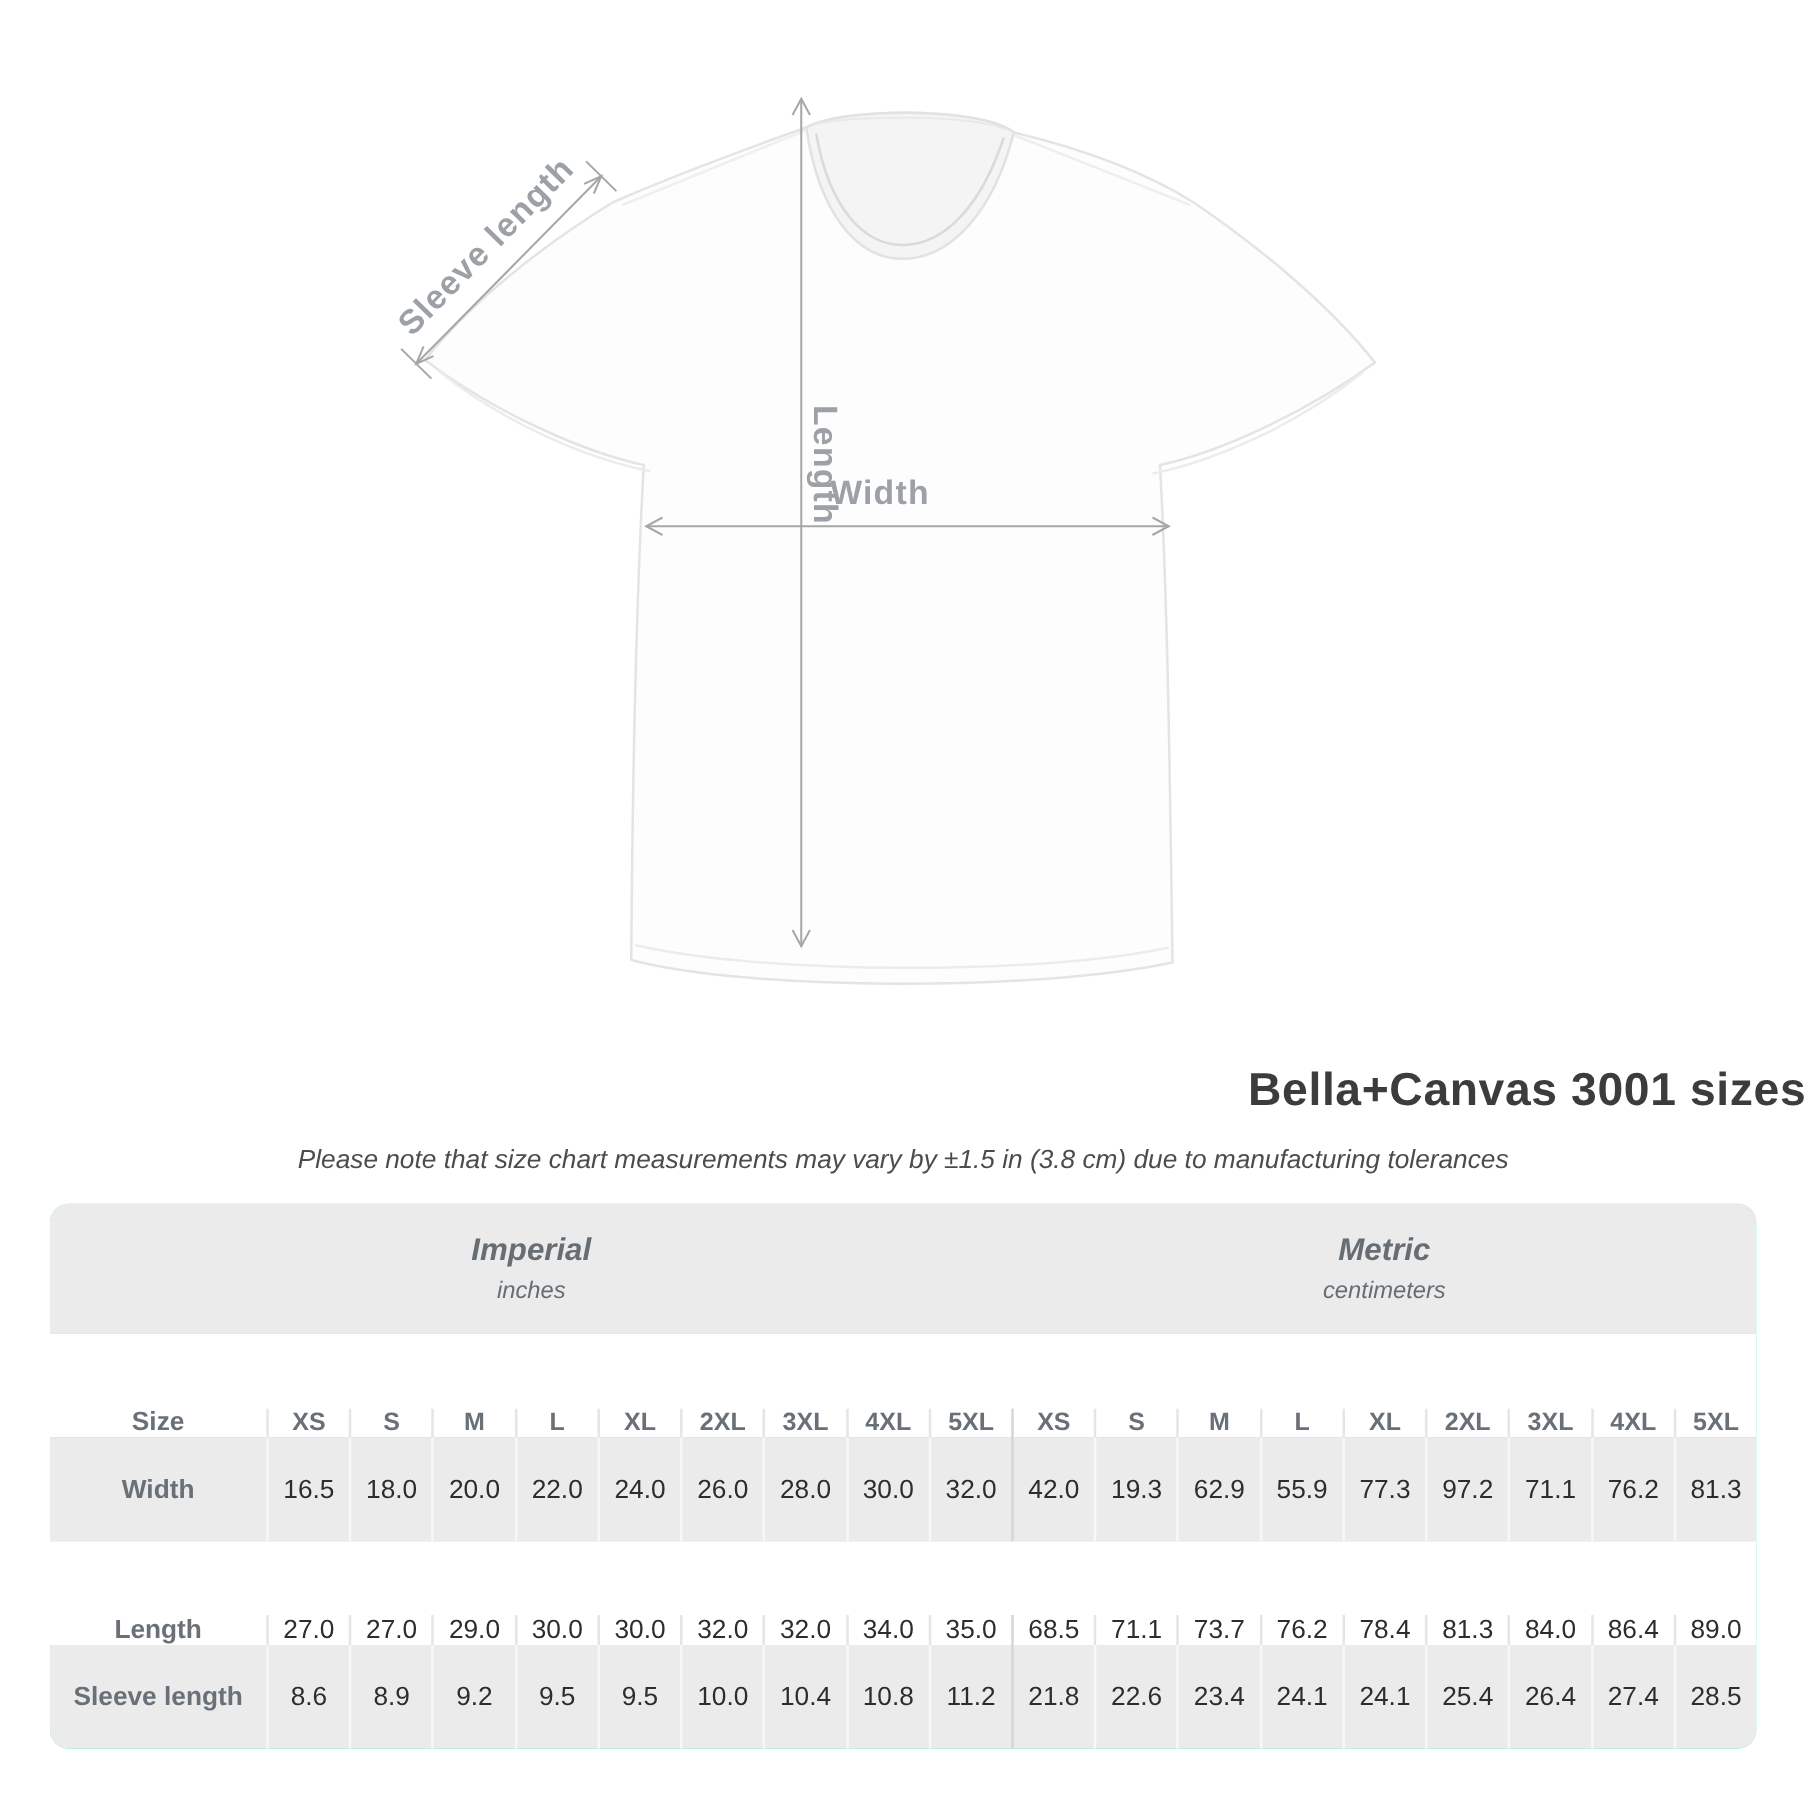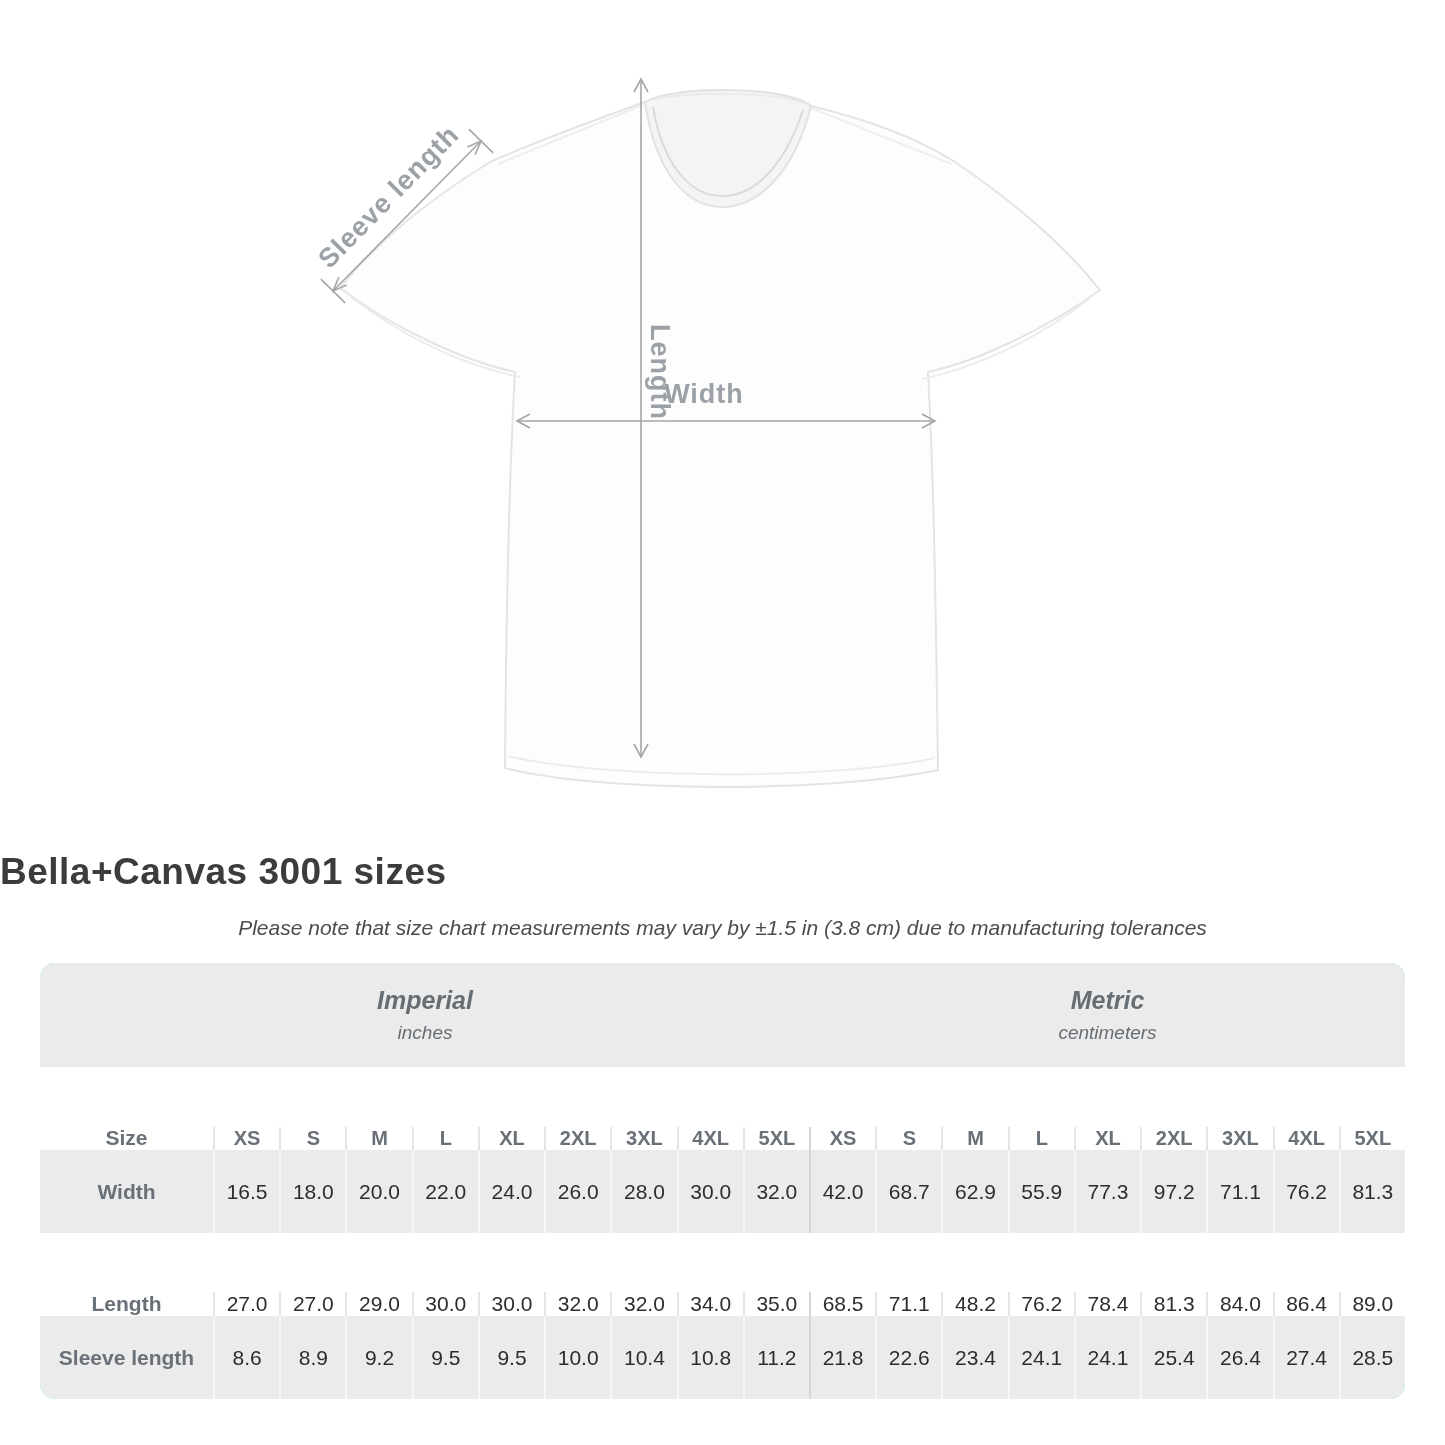--- a/index.html
+++ b/index.html
@@ -3,21 +3,21 @@
 <meta charset="utf-8">
 <style>
   html,body{margin:0;padding:0;background:#ffffff;}
   .sheet{
     position:relative;width:1445px;height:1445px;background:#ffffff;overflow:hidden;
     font-family:"Liberation Sans", sans-serif;
   }
   svg{display:block;}
   .shirt-svg{position:absolute;top:0;left:0;}
   .page-title{
-    position:absolute;top:851px;left:0;width:100%;text-align:left;
+    position:absolute;top:851px;left:0;width:100%;text-align:right;
     font-size:37px;font-weight:bold;color:#3c3c3c;letter-spacing:.5px;
   }
   .page-subtitle{
     position:absolute;top:916px;left:0;width:100%;text-align:center;
     font-size:21px;font-style:italic;color:#4c4c4c;
   }
   .size-table{
     position:absolute;left:40px;top:963px;width:1365px;height:436px;
     border-radius:15px;overflow:hidden;background:#5eead4;
   }
@@ -137,21 +137,21 @@
     <div class="cell val-cell">16.5</div>
         <div class="cell val-cell">18.0</div>
         <div class="cell val-cell">20.0</div>
         <div class="cell val-cell">22.0</div>
         <div class="cell val-cell">24.0</div>
         <div class="cell val-cell">26.0</div>
         <div class="cell val-cell">28.0</div>
         <div class="cell val-cell">30.0</div>
         <div class="cell val-cell">32.0</div>
         <div class="cell val-cell metric-start">42.0</div>
-        <div class="cell val-cell">68.7</div>
+        <div class="cell val-cell">19.3</div>
         <div class="cell val-cell">62.9</div>
         <div class="cell val-cell">55.9</div>
         <div class="cell val-cell">77.3</div>
         <div class="cell val-cell">97.2</div>
         <div class="cell val-cell">71.1</div>
         <div class="cell val-cell">76.2</div>
         <div class="cell val-cell">81.3</div>
       </div>
 
     <div class="trow r-white">
@@ -160,21 +160,21 @@
         <div class="cell val-cell">27.0</div>
         <div class="cell val-cell">29.0</div>
         <div class="cell val-cell">30.0</div>
         <div class="cell val-cell">30.0</div>
         <div class="cell val-cell">32.0</div>
         <div class="cell val-cell">32.0</div>
         <div class="cell val-cell">34.0</div>
         <div class="cell val-cell">35.0</div>
         <div class="cell val-cell metric-start">68.5</div>
         <div class="cell val-cell">71.1</div>
-        <div class="cell val-cell">48.2</div>
+        <div class="cell val-cell">73.7</div>
         <div class="cell val-cell">76.2</div>
         <div class="cell val-cell">78.4</div>
         <div class="cell val-cell">81.3</div>
         <div class="cell val-cell">84.0</div>
         <div class="cell val-cell">86.4</div>
         <div class="cell val-cell">89.0</div>
       </div>
 
     <div class="trow r-gray">
       <div class="cell label-cell">Sleeve length</div>

